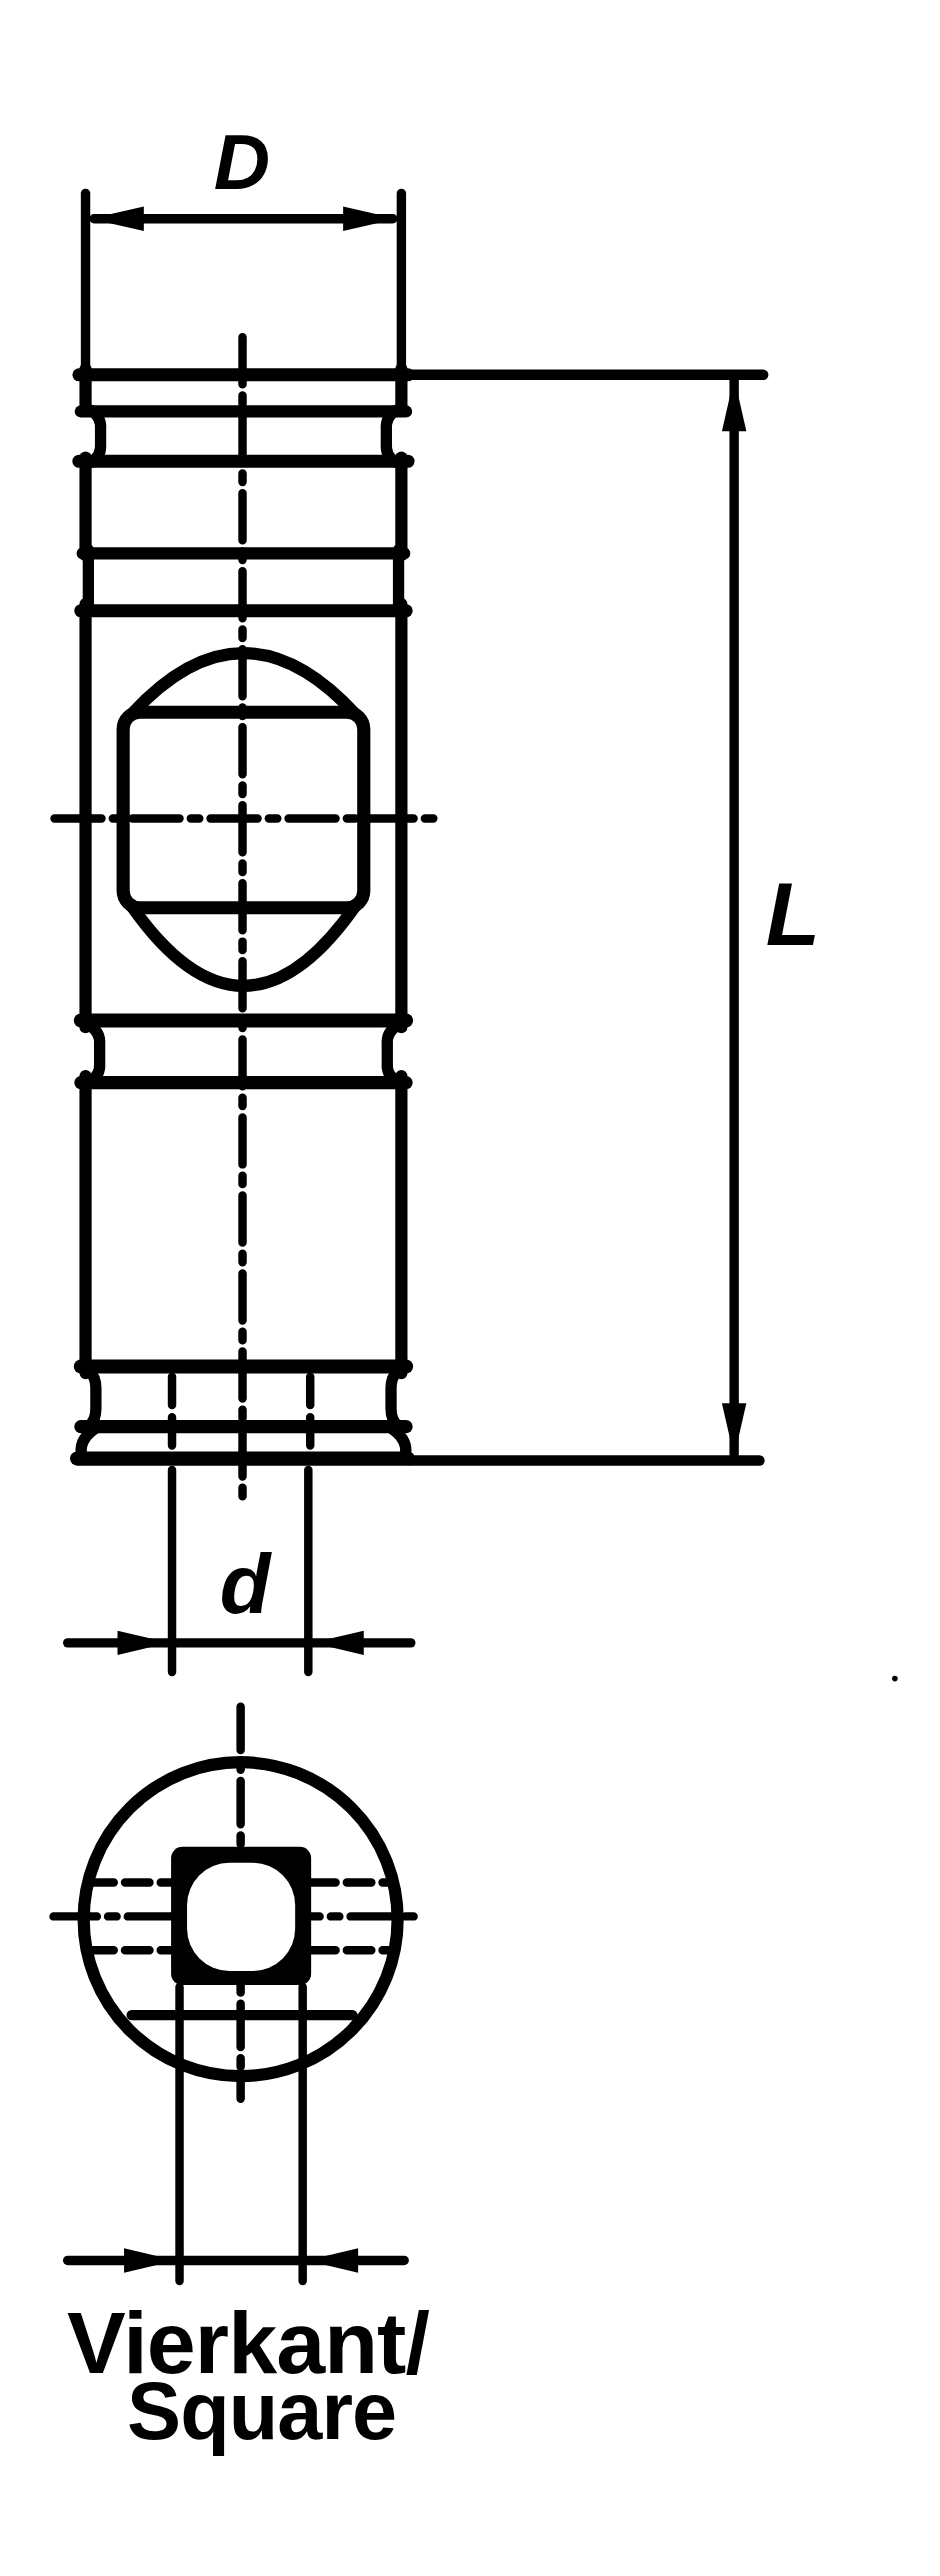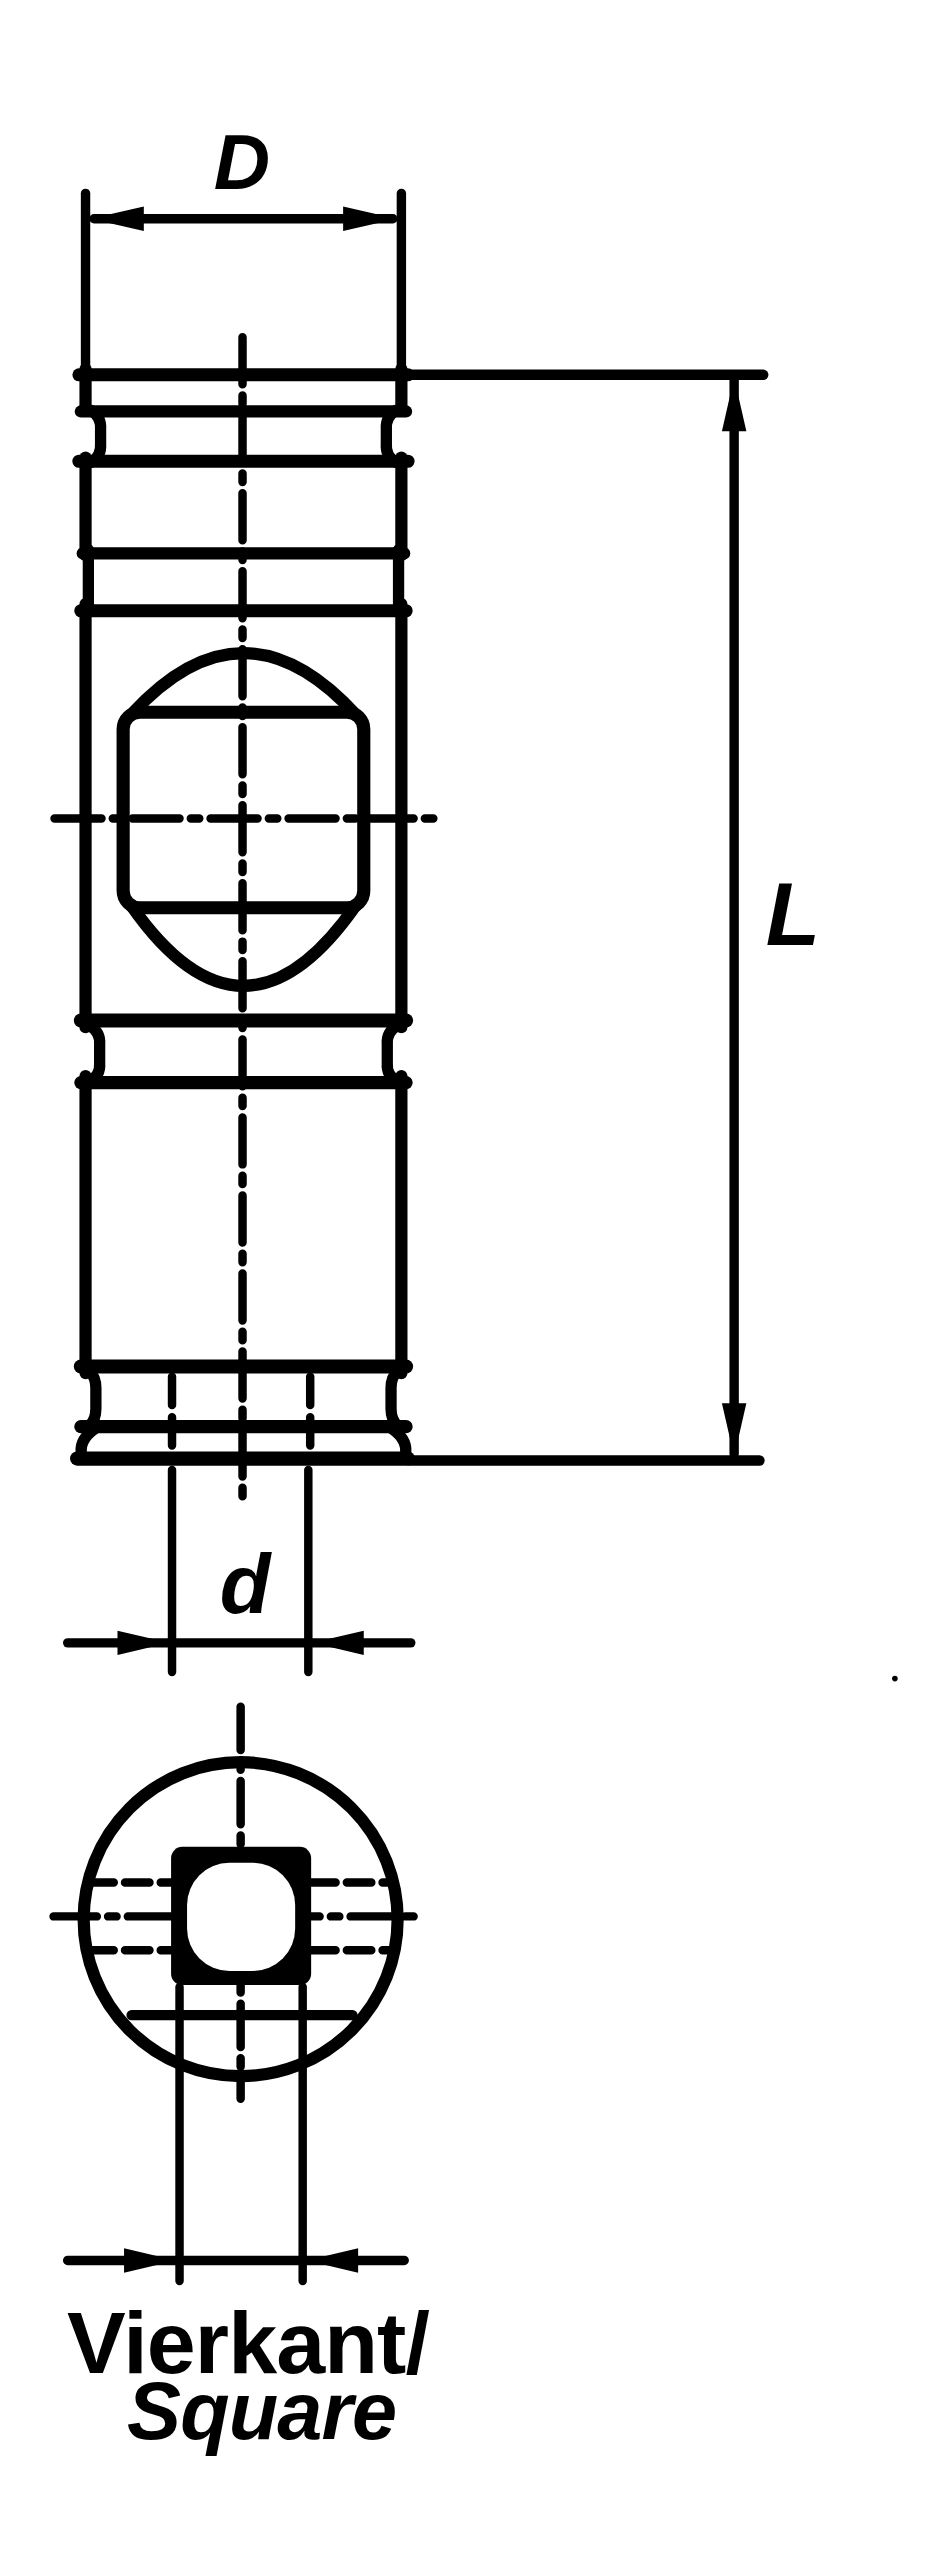--- a/index.html
+++ b/index.html
@@ -24,21 +24,21 @@
   .label-L{left:793px;top:914px;font-size:89px;}
   .label-d{left:245px;top:1584px;font-size:83px;}
   .caption{
     position:absolute;
     color:#000;
     font-weight:bold;
     line-height:1;
     white-space:nowrap;
   }
   .caption-line1{left:67px;top:2299px;font-size:88px;letter-spacing:-0.9px;}
-  .caption-line2{left:127px;top:2371px;font-size:81px;font-style:italic;letter-spacing:-0.9px;}
+  .caption-line2{left:127px;top:2371px;font-size:81px;letter-spacing:-0.9px;}
 </style>
 </head>
 <body>
 
 <div class="page">
 
   <svg viewBox="0 0 1000 2739" fill="none" stroke="#000" stroke-linecap="round">
 
     <g>
 

